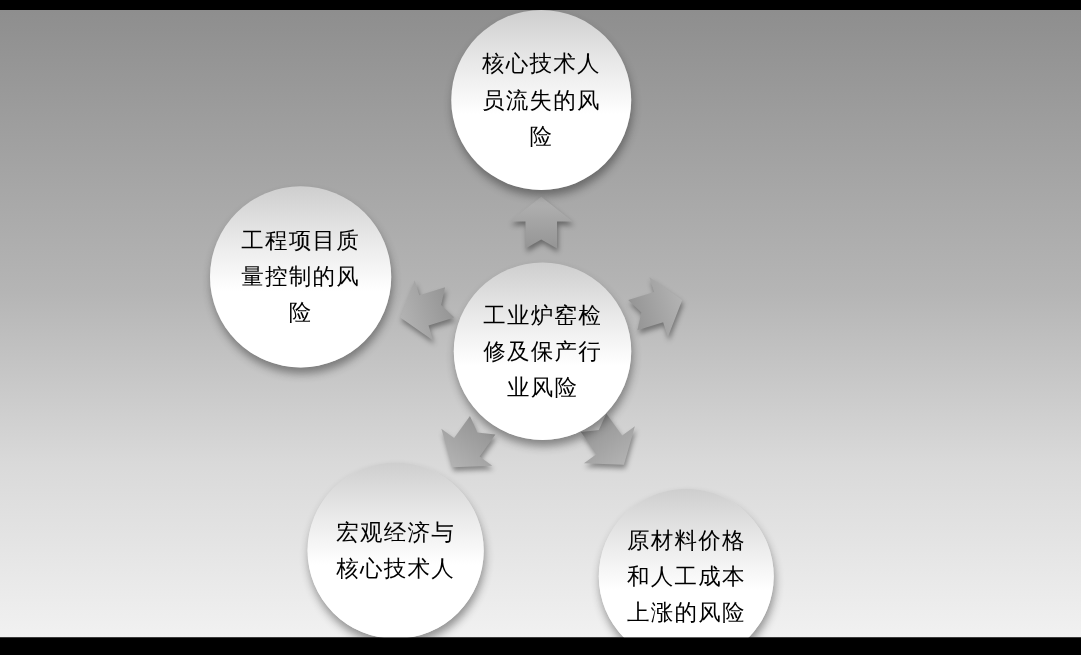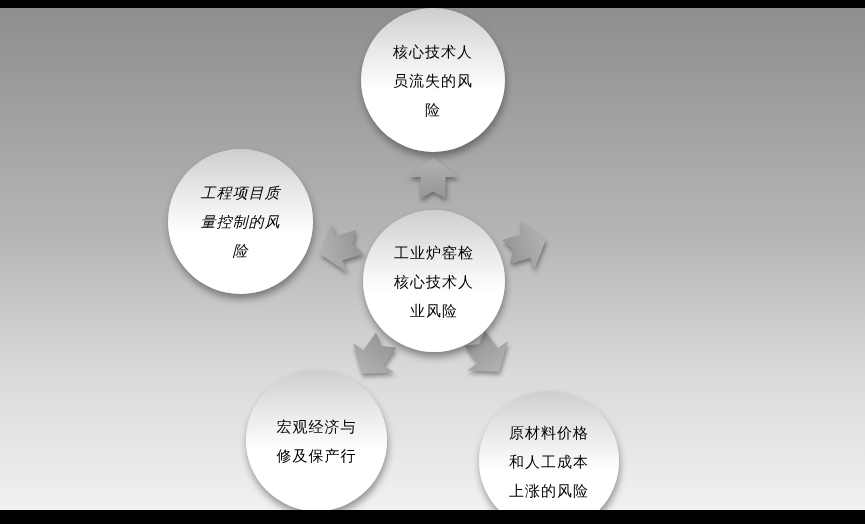--- a/index.html
+++ b/index.html
@@ -25,27 +25,27 @@
     position: absolute;
     border-radius: 50%;
     background: linear-gradient(180deg, #cecece 0%, #e9e9e9 30%, #ffffff 58%, #ffffff 100%);
     box-shadow: 1px 5px 7px rgba(35,35,35,0.45);
     display: flex; align-items: center; justify-content: center;
   }
   .circle-label {
     white-space: pre-line;
     text-align: center;
     color: #000;
-    font-size: 15px;
+    font-size: 18px;
     line-height: 29px;
     letter-spacing: 1px;
   }
 
   .c-top    { left: 361px; top:   0px; width: 144px; height: 144px; }
-  .c-left   { left: 168px; top: 141px; width: 145px; height: 145px; font-style: italic; }
+  .c-left   { left: 168px; top: 141px; width: 145px; height: 145px; }
   .c-right  { left: 552px; top: 140px; width: 146px; height: 146px; }
   .c-center { left: 363px; top: 202px; width: 142px; height: 142px; }
   .c-bl     { left: 246px; top: 362px; width: 141px; height: 141px; }
   .c-br     { left: 479px; top: 383px; width: 140px; height: 140px; }
 
   .arrow {
     position: absolute;
     width: 54px; height: 42px;
     filter: drop-shadow(1px 3px 2px rgba(0,0,0,0.38));
   }
@@ -103,29 +103,29 @@
 员流失的风
 险</div>
   </div>
   <div class="circle c-left">
     <div class="circle-label">工程项目质
 量控制的风
 险</div>
   </div>
   <div class="circle c-bl">
     <div class="circle-label">宏观经济与
-修及保产行</div>
+核心技术人</div>
   </div>
   <div class="circle c-br">
     <div class="circle-label">原材料价格
 和人工成本
 上涨的风险</div>
   </div>
 
   <div class="circle c-center">
     <div class="circle-label">工业炉窑检
-核心技术人
+修及保产行
 业风险</div>
   </div>
 
 </div>
 
 <div class="letterbox letterbox-bottom"></div>
 
 </body></html>

